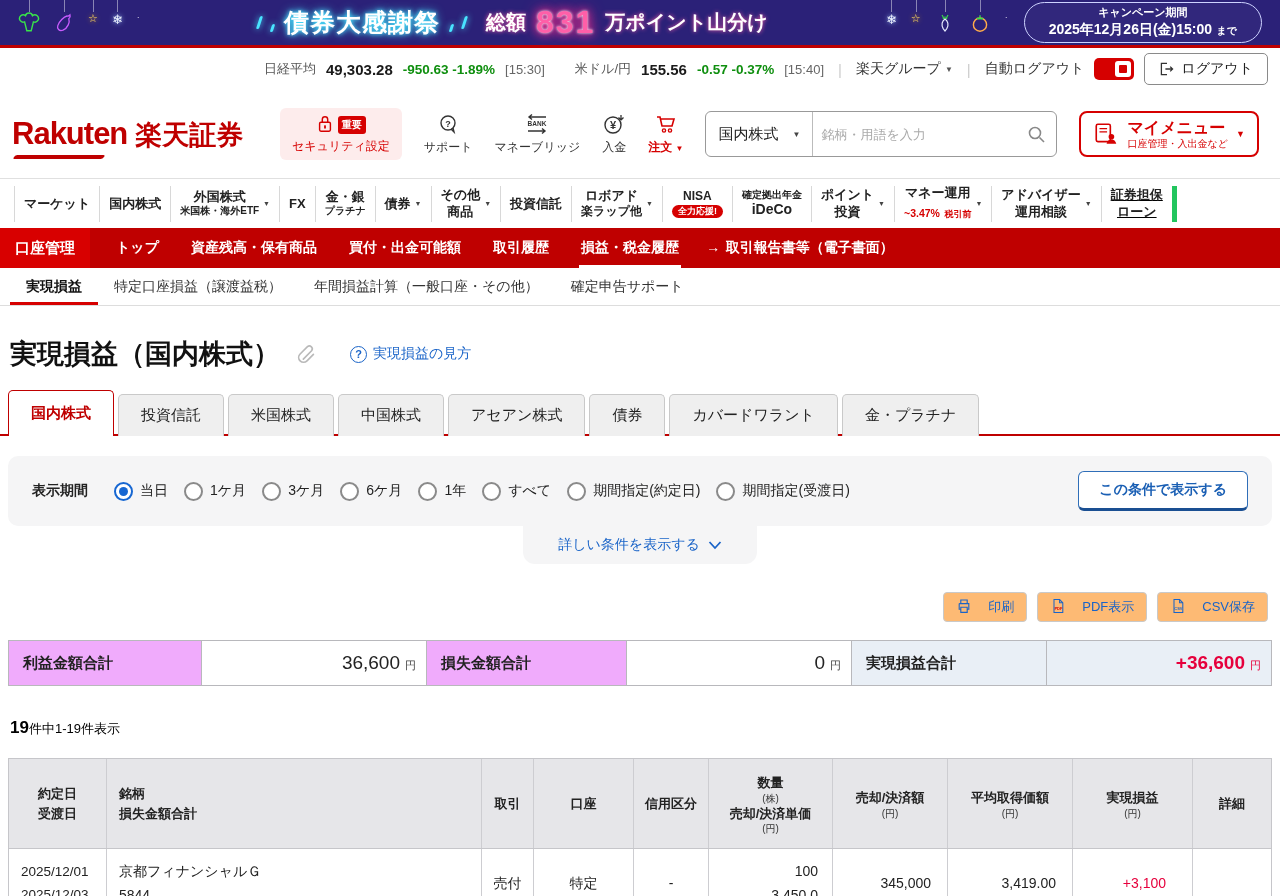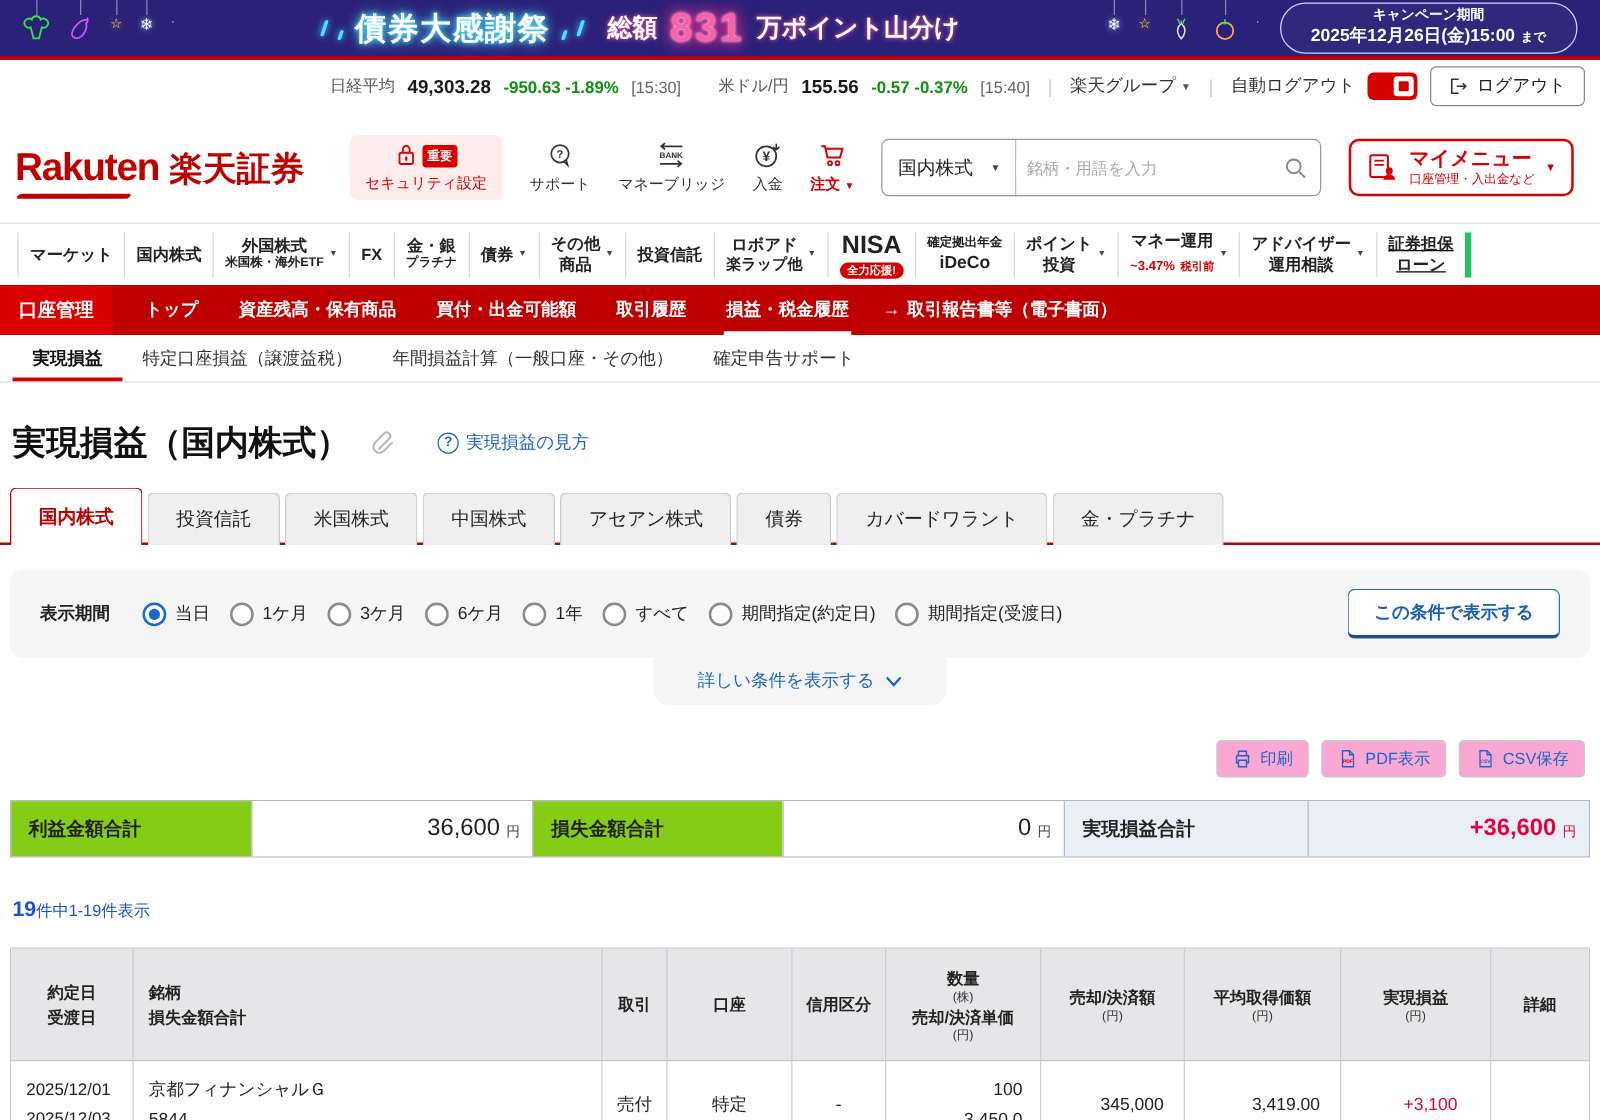--- a/index.html
+++ b/index.html
@@ -82,21 +82,21 @@
 
   
   .mainnav { height:50px; border-top:1px solid #e0e0e0; display:flex; align-items:center; padding:0 14px; }
   .nav-item { display:flex; align-items:center; gap:4px; padding:0 9px; height:36px;
     border-left:1px solid #d8d8d8; cursor:pointer; }
   .nav-item:last-child { border-right:5px solid #22c55e;text-decoration:underline; }
   .nav-col { display:flex; flex-direction:column; align-items:center; line-height:1.25; }
   .nav-l1 { font-size:13px; font-weight:bold; color:#222; white-space:nowrap; }
   .nav-l2 { font-size:10px; font-weight:bold; color:#222; white-space:nowrap; }
   .nav-caret { font-size:7px; color:#444; }
-  .nisa .nav-l1 { font-size:20px; }
+  .nisa .nav-l1 { font-size:12px; }
   .nisa-badge { background:#d60000; color:#fff; font-size:9px; font-weight:bold;
     border-radius:8px; padding:1px 6px; margin-top:1px; }
   .idec .nav-l1 { font-size:10px; }
   .idec .nav-l2 { font-size:14px; }
   .money .nav-l2 { color:#d60000; font-size:10.5px; }
   .money .nav-l2b { color:#d60000; font-size:9px; font-weight:bold; }
 
   
   .accountbar { height:40px; background:#bf0000; display:flex; align-items:stretch; color:#fff; }
   .acct-title { background:#d80000; width:90px; display:flex; align-items:center; justify-content:center;
@@ -138,38 +138,38 @@
   .radio.sel { border-color:#1767d2; }
   .radio.sel::after { content:""; position:absolute; inset:3px; border-radius:50%; background:#1767d2; }
   .filter-submit { margin-left:auto; background:#fff; color:#1a5fb4; font-weight:bold; font-size:14px;
     border:1px solid #2f6eb8; border-bottom:3px solid #1a4f92; border-radius:6px; padding:9px 20px;
     cursor:pointer; white-space:nowrap; font-family:inherit; }
   .detailtab { width:234px; height:38px; margin:0 auto; background:#f5f5f6; border-radius:0 0 12px 12px;
     display:flex; align-items:center; justify-content:center; gap:8px; color:#1a64c8; font-size:14px; cursor:pointer; }
 
   
   .actions { margin:28px 12px 0; display:flex; justify-content:flex-end; gap:10px; }
-  .act-btn { display:flex; align-items:center; gap:6px; background:#f9a8d4; border:1px solid #c9c9c9;
+  .act-btn { display:flex; align-items:flex-start; gap:16px; background:#fdba74; border:1px solid #c9c9c9;
     border-radius:4px; padding:5px 12px; color:#1a64c8; font-size:13px; cursor:pointer; font-family:inherit; }
 
   
   .summary { margin:18px 8px 0; display:flex; border:1px solid #b8b8bc; height:46px; }
   .sum-cell { display:flex; align-items:center; border-left:1px solid #b8b8bc; }
   .sum-cell:first-child { border-left:none; }
-  .sum-label { background:#84cc16; font-size:15px; font-weight:bold; color:#222; padding-left:14px; flex:0 0 192px; height:100%; display:flex; align-items:center; }
+  .sum-label { background:#f0abfc; font-size:15px; font-weight:bold; color:#222; padding-left:14px; flex:0 0 192px; height:100%; display:flex; align-items:center; }
   .sum-value { background:#fff; justify-content:flex-end; padding-right:10px; flex:0 0 225px;
     font-size:19px; color:#222; }
   .sum-unit { font-size:11px; color:#444; margin-left:5px; padding-top:5px; }
   .w200 { flex-basis:200px; } .w195 { flex-basis:195px; }
   .sum-blue { background:#e9eff6; }
   .sum-last { flex:1; }
   .sum-total { color:#e6003c; font-weight:bold; }
 
   
-  .count { margin:32px 0 0 10px; font-size:13px; color:#1d4ed8; display:flex; align-items:baseline; }
+  .count { margin:32px 0 0 10px; font-size:13px; color:#000000; display:flex; align-items:baseline; }
   .count-num { font-size:17px; font-weight:bold; }
 
   
   .dtable { margin:20px 8px 0; border:1px solid #c6c6ca; }
   .trow { display:flex; align-items:stretch; }
   .thead { background:#e6e6e9; height:89px; }
   .tcell { border-left:1px solid #cdcdd1; display:flex; flex-direction:column; justify-content:center;
     align-items:center; text-align:center; line-height:1.5; }
   .tcell:first-child { border-left:none; }
   .th { font-size:13px; font-weight:bold; color:#222; }

